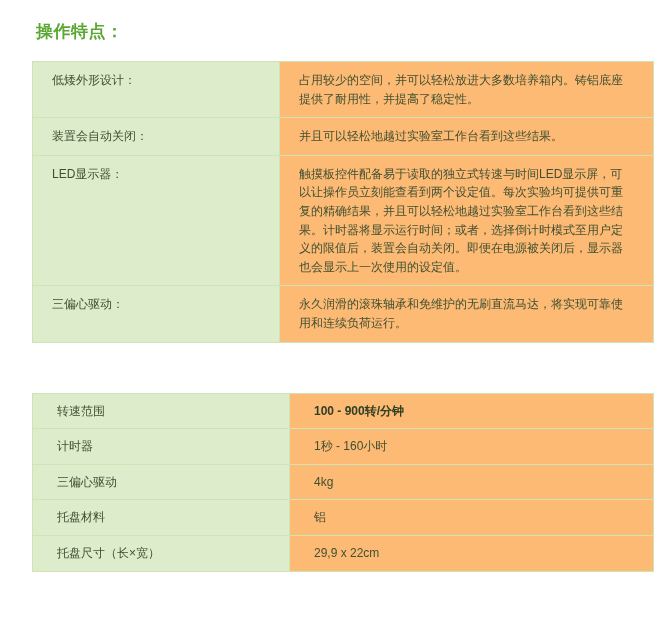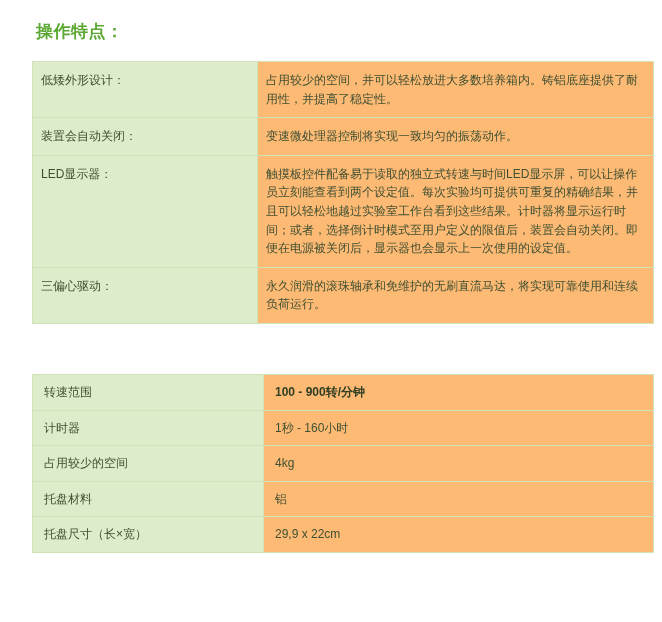--- a/index.html
+++ b/index.html
@@ -34,21 +34,21 @@
   }
   table.spec {
     border-collapse: collapse;
     width: 622px;
     margin-left: 12px;
     table-layout: fixed;
   }
   table.spec td {
     border: 1px solid #cfe3b6;
     vertical-align: top;
-    padding: 9px 8px;
+    padding: 9px 19px;
     font-size: 12px;
     line-height: 1.55;
   }
   table.spec td.label {
     width: 208px;
     background: #ddeccb;
     color: #3f4f32;
   }
   table.spec td.value {
     background: #fdba74;
@@ -56,39 +56,39 @@
   }
   table.spec td.value.bold {
     font-weight: bold;
     color: #2f3f24;
   }
   .features {
     margin-bottom: 6px;
   }
   .spacer-a { height: 44px; }
   .specs-wrap { margin-top: 0; }
-  table.spec2 td { padding: 8px 11px; }
+  table.spec2 td { padding: 8px 24px; }
   table.spec2 td.label { width: 208px; }
 </style>
 </head>
 <body>
 
 <div class="page">
 
   <h2 class="section-title features-title">操作特点：</h2>
 
   <table class="spec features">
     <tbody>
       <tr>
         <td class="label">低矮外形设计：</td>
         <td class="value">占用较少的空间，并可以轻松放进大多数培养箱内。铸铝底座提供了耐用性，并提高了稳定性。</td>
       </tr>
       <tr>
         <td class="label">装置会自动关闭：</td>
-        <td class="value">变速微处理器控制将实现一致均匀的振荡动作。</td>
+        <td class="value">并且可以轻松地越过实验室工作台看到这些结果。</td>
       </tr>
       <tr>
         <td class="label">LED显示器：</td>
         <td class="value">触摸板控件配备易于读取的独立式转速与时间LED显示屏，可以让操作员立刻能查看到两个设定值。每次实验均可提供可重复的精确结果，并且可以轻松地越过实验室工作台看到这些结果。计时器将显示运行时间；或者，选择倒计时模式至用户定义的限值后，装置会自动关闭。即便在电源被关闭后，显示器也会显示上一次使用的设定值。</td>
       </tr>
       <tr>
         <td class="label">三偏心驱动：</td>
         <td class="value">永久润滑的滚珠轴承和免维护的无刷直流马达，将实现可靠使用和连续负荷运行。</td>
       </tr>
     </tbody>
@@ -102,21 +102,21 @@
       <tbody>
         <tr>
           <td class="label">转速范围</td>
           <td class="value bold">100 - 900转/分钟</td>
         </tr>
         <tr>
           <td class="label">计时器</td>
           <td class="value">1秒 - 160小时</td>
         </tr>
         <tr>
-          <td class="label">占用较少的空间</td>
+          <td class="label">三偏心驱动</td>
           <td class="value">4kg</td>
         </tr>
         <tr>
           <td class="label">托盘材料</td>
           <td class="value">铝</td>
         </tr>
         <tr>
           <td class="label">托盘尺寸（长×宽）</td>
           <td class="value">29,9 x 22cm</td>
         </tr>

